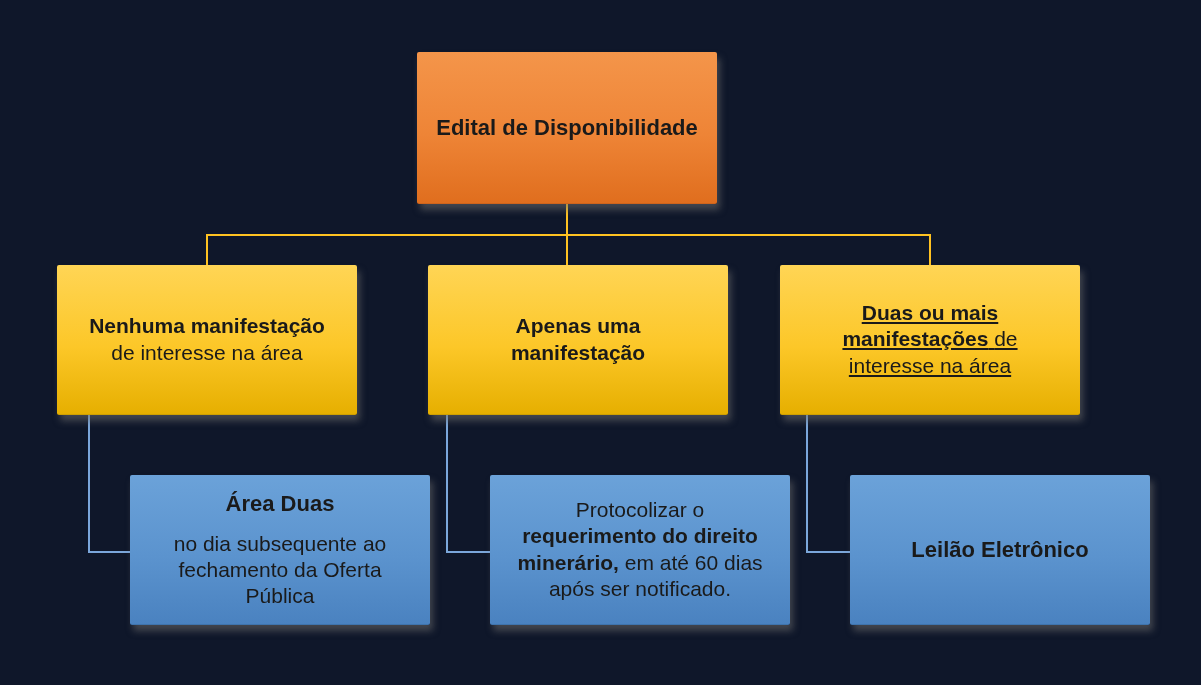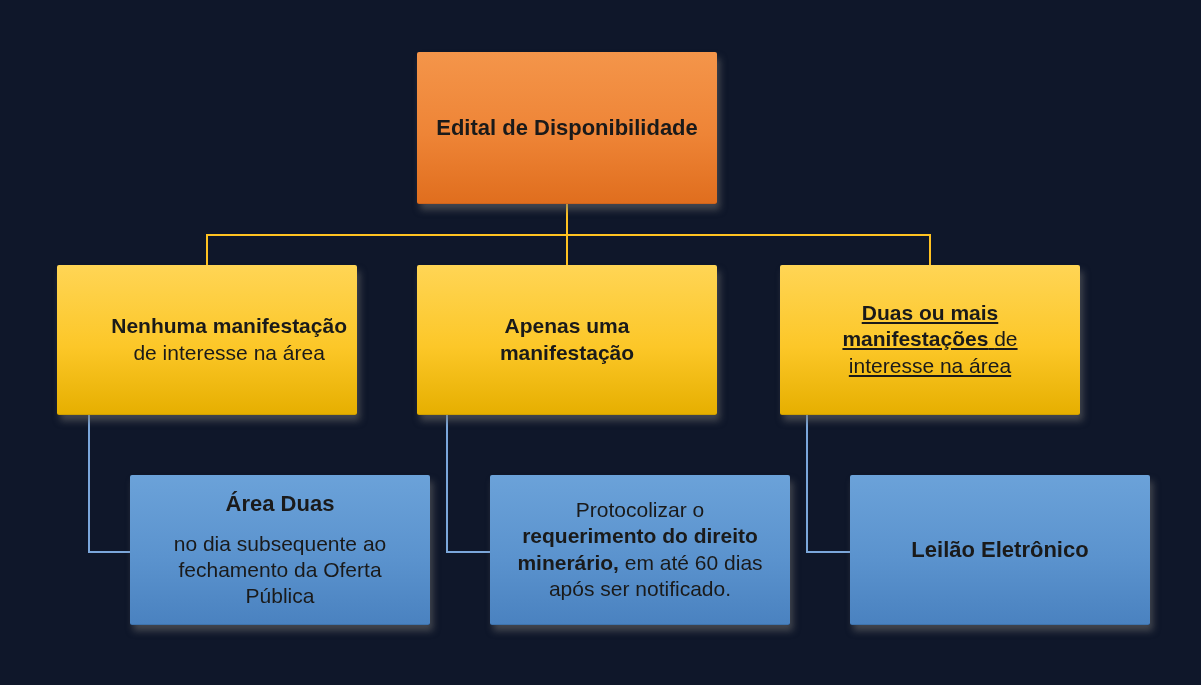--- a/index.html
+++ b/index.html
@@ -38,22 +38,22 @@
     border-bottom: 1px solid #cf641c;
     font-weight: bold;
     font-size: 22px;
     white-space: nowrap;
   }
   .node-condition {
     top: 265px; width: 300px; height: 150px;
     background: linear-gradient(to bottom, #FFD555 0%, #FCC728 55%, #E6AF00 100%);
     border-bottom: 1px solid #cfa000;
   }
-  .node-cond-none  { left: 57px; align-items: flex-end;  }
-  .node-cond-one   { left: 417px; }
+  .node-cond-none  { left: 57px;  }
+  .node-cond-one   { left: 428px; }
   .node-cond-many  { left: 780px; }
   .node-outcome {
     top: 475px; width: 300px; height: 150px;
     background: linear-gradient(to bottom, #6BA2D9 0%, #5B93CE 55%, #4A82C0 100%);
     border-bottom: 1px solid #3f74ad;
   }
   .node-out-free     { left: 130px; }
   .node-out-protocol { left: 490px; }
   .node-out-auction  { left: 850px; text-align: center; }
 

